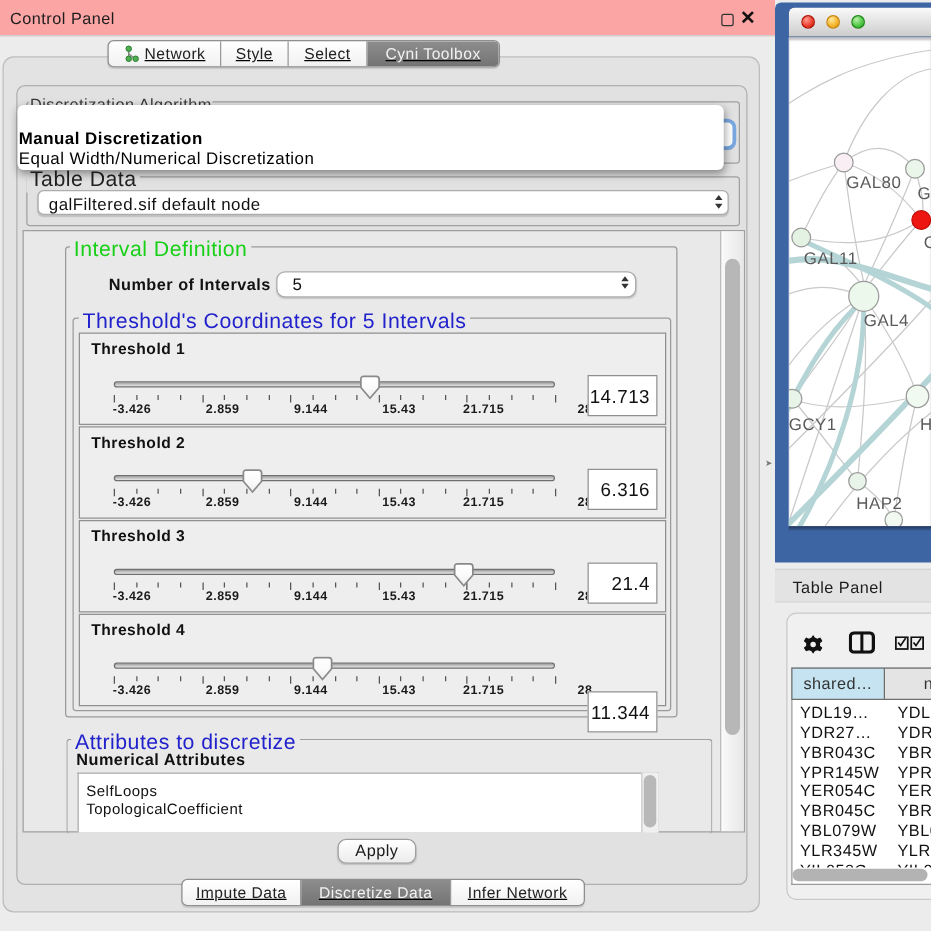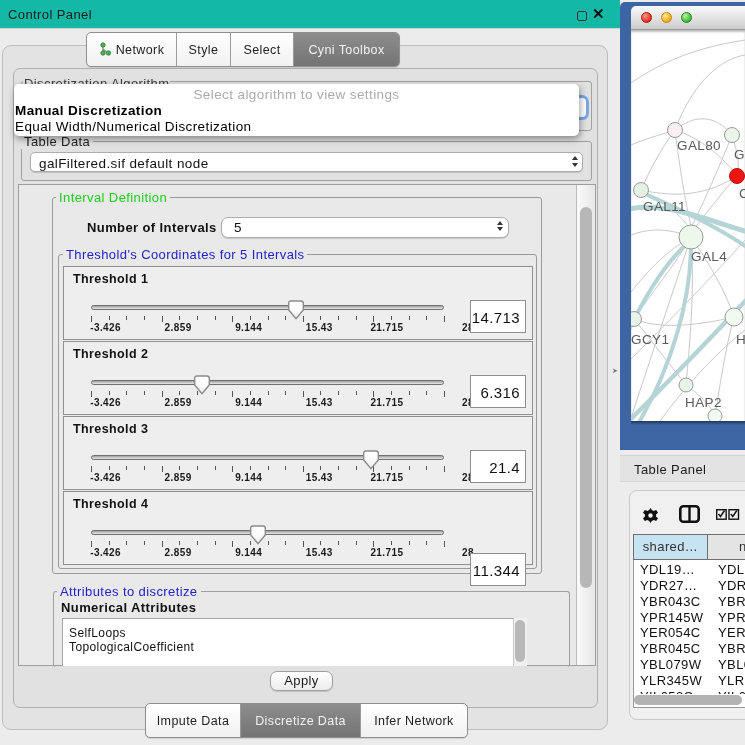--- a/index.html
+++ b/index.html
@@ -1,42 +1,42 @@
 <!DOCTYPE html>
 <html><head><meta charset="utf-8"><style>
 * { margin:0; padding:0; box-sizing:border-box; }
 html,body { width:745px; height:745px; overflow:hidden; background:#ececec;
   font-family:"Liberation Sans",sans-serif; position:relative; letter-spacing:0.4px; }
 .abs { position:absolute; }
 
 
-#titlebar { position:absolute; left:0; top:0; width:620px; height:29px; background:#14b8a6;
+#titlebar { position:absolute; left:0; top:0; width:620px; height:29px; background:#fca5a5;
   border-bottom:1px solid #cfcfcf; }
 #titlebar .t { position:absolute; left:8px; top:7px; font-size:13px; color:#1c1c1c; }
 #floatbtn { position:absolute; left:577px; top:11px; width:10px; height:10px;
   border:1.6px solid #333; border-radius:2px; }
 #closebtn { position:absolute; left:592px; top:5px; font-size:15px; font-weight:bold; color:#111; }
 
 
-.seg { position:absolute; display:flex; height:35px; border:1px solid #8f8f8f; border-radius:5px;
+.seg { position:absolute; display:flex; height:22px; border:1px solid #8f8f8f; border-radius:5px;
   overflow:hidden; background:linear-gradient(#ffffff,#f1f1f1);
-  box-shadow:0 1px 1px rgba(0,0,0,0.12); }
+  box-shadow:0 1px 1px rgba(0,0,0,0.12);text-decoration:underline; }
 .seg .s { display:flex; align-items:center; justify-content:center; font-size:12.5px;
   color:#222; border-right:1px solid #9a9a9a; }
 .seg .s:last-child { border-right:none; }
 .seg .sel { background:linear-gradient(#8d8d8d,#747474); color:#f2f2f2; }
 
 
 #outerpanel { position:absolute; left:2px; top:45px; width:606px; height:685px;
   background:#e3e3e3; border:1px solid #bdbdbd; border-radius:9px; }
 #innerpanel { position:absolute; left:13px; top:68px; width:585px; height:640px;
   background:#e1e1e1; border:1px solid #b0b0b0; border-radius:7px; }
 
 .group { position:absolute; border:1px solid #a0a0a0; border-radius:3px; }
-.gtitle { position:absolute; font-size:13px; padding:0 3px; }
+.gtitle { position:absolute; font-size:17px; padding:0 3px; }
 
 
 .combo { position:absolute; background:#ffffff; border:1px solid #adadad; border-radius:5px;
   font-size:13.5px; color:#111; box-shadow:0 1px 1px rgba(0,0,0,0.15); }
 .combo .tx { position:absolute; left:8px; top:3px; }
 .arrows { position:absolute; width:9px; }
 .arrows .up { width:0; height:0; border-left:3.8px solid transparent; border-right:3.8px solid transparent;
   border-bottom:4.5px solid #333; margin-bottom:2.5px; margin-left:1px; }
 .arrows .dn { width:0; height:0; border-left:3.8px solid transparent; border-right:3.8px solid transparent;
   border-top:4.5px solid #333; margin-left:1px; }
@@ -350,21 +350,20 @@
 
 <div id="applybtn">Apply</div>
 
 <div class="seg" style="left:145px;top:703px;">
   <div class="s" style="width:95px;">Impute Data</div>
   <div class="s sel" style="width:120px;">Discretize Data</div>
   <div class="s" style="width:106px;">Infer Network</div>
 </div>
 
 <div id="popup">
-  <div class="p1">Select algorithm to view settings</div>
   <div class="p2">Manual Discretization</div>
   <div class="p3">Equal Width/Numerical Discretization</div>
 </div>
 
 <div id="splitmark">➤</div>
 
 <div id="blueframe"></div>
 <div id="macbar">
   <div class="light" style="left:10px;background:radial-gradient(circle at 35% 30%,#ff9a8f,#ee4433 55%,#c41407);border:1px solid #b01205;"></div>
   <div class="light" style="left:30px;background:radial-gradient(circle at 35% 30%,#ffe9a0,#f6b730 55%,#dd9300);border:1px solid #c8860a;"></div>

